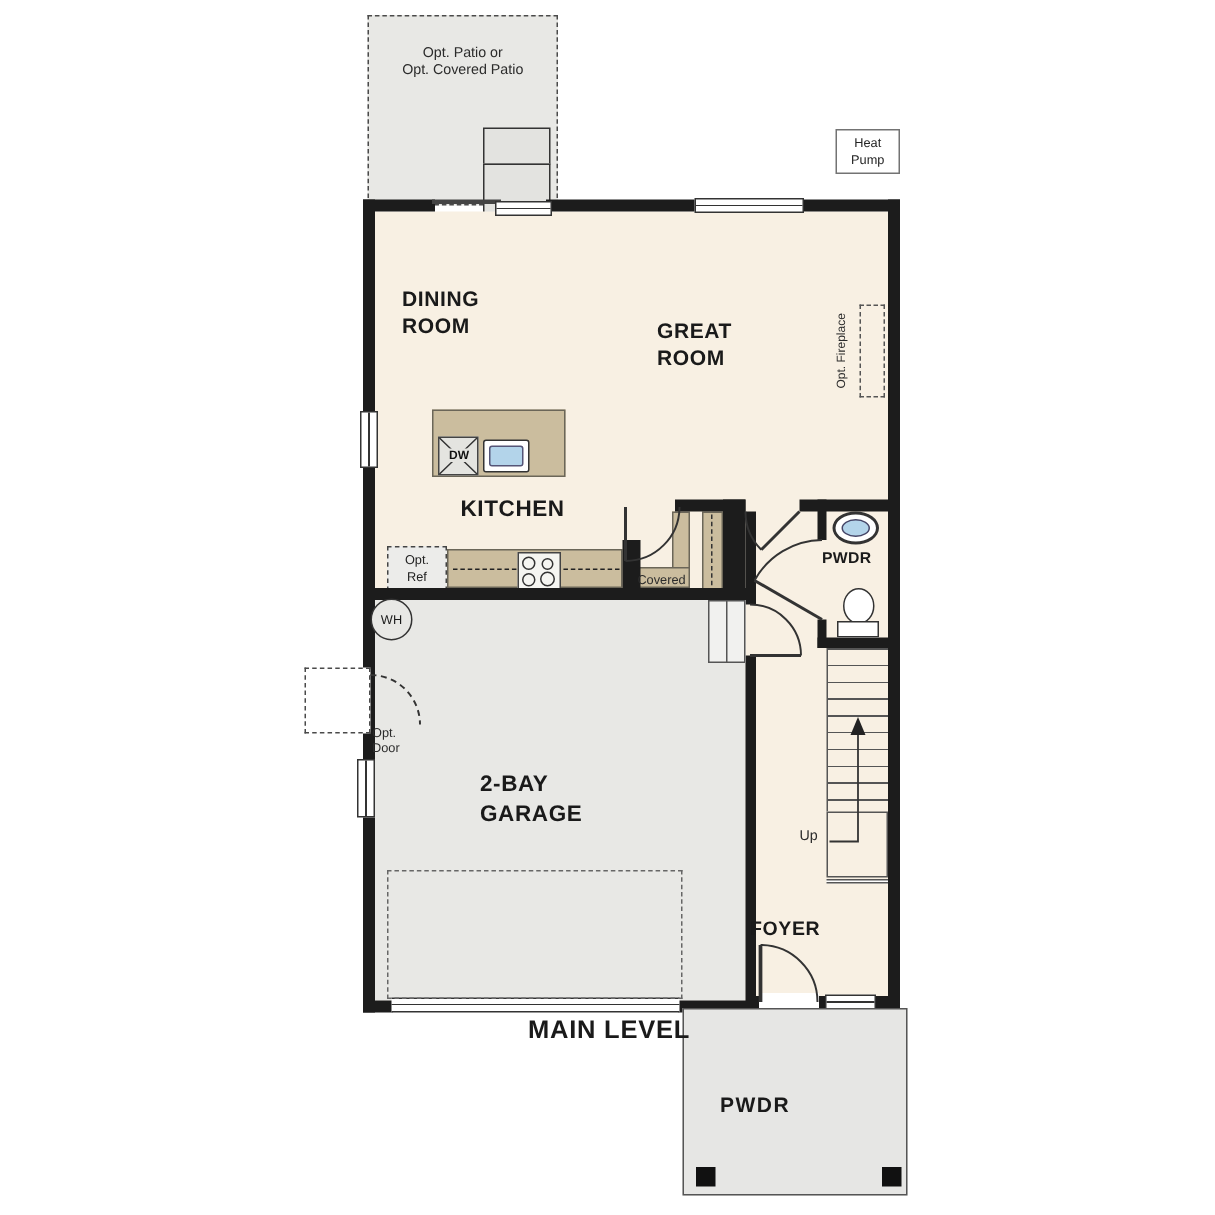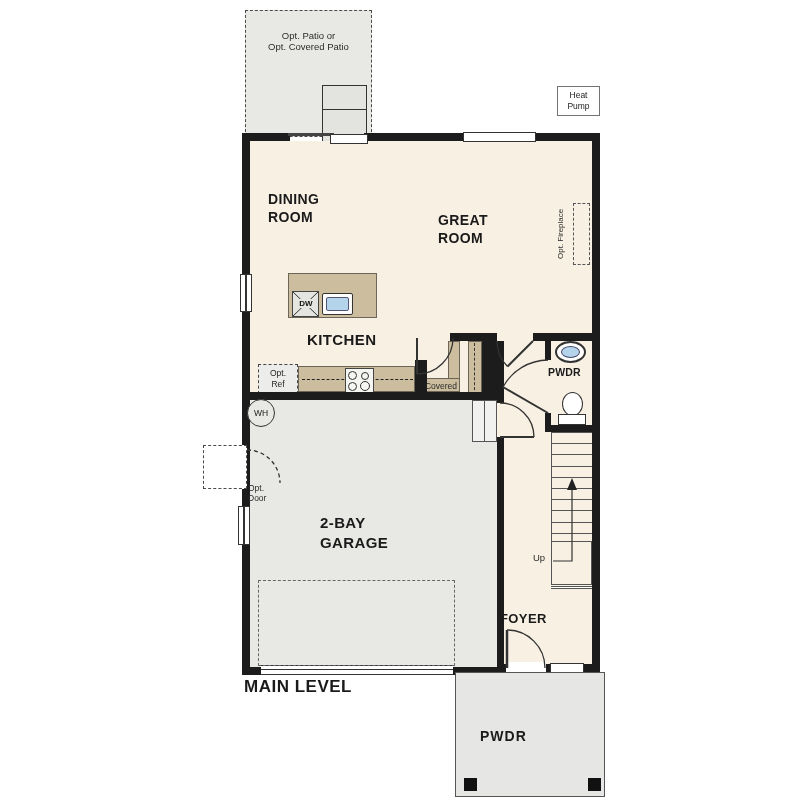--- a/index.html
+++ b/index.html
@@ -183,17 +183,17 @@
   <div class="lbl" style="left:480px;top:727px;width:100px;font-size:14px;letter-spacing:1px;">
     <span>PWDR</span>
   </div>
   <div class="lbl" style="left:548px;top:366px;width:46px;font-size:10.5px;letter-spacing:.2px;">
     <span>PWDR</span>
   </div>
   <div class="lbl-sm" style="left:420px;top:381px;width:42px;font-size:8.5px;">
     <span>Covered</span>
   </div>
 
-  <div class="lbl" style="left:244px;top:676px;width:200px;text-align:left;font-size:17px;letter-spacing:.5px;">
+  <div class="lbl" style="left:260px;top:676px;width:200px;text-align:right;font-size:17px;letter-spacing:.5px;">
     <span>MAIN LEVEL</span>
   </div>
 
 </div>
 
 </body></html>

